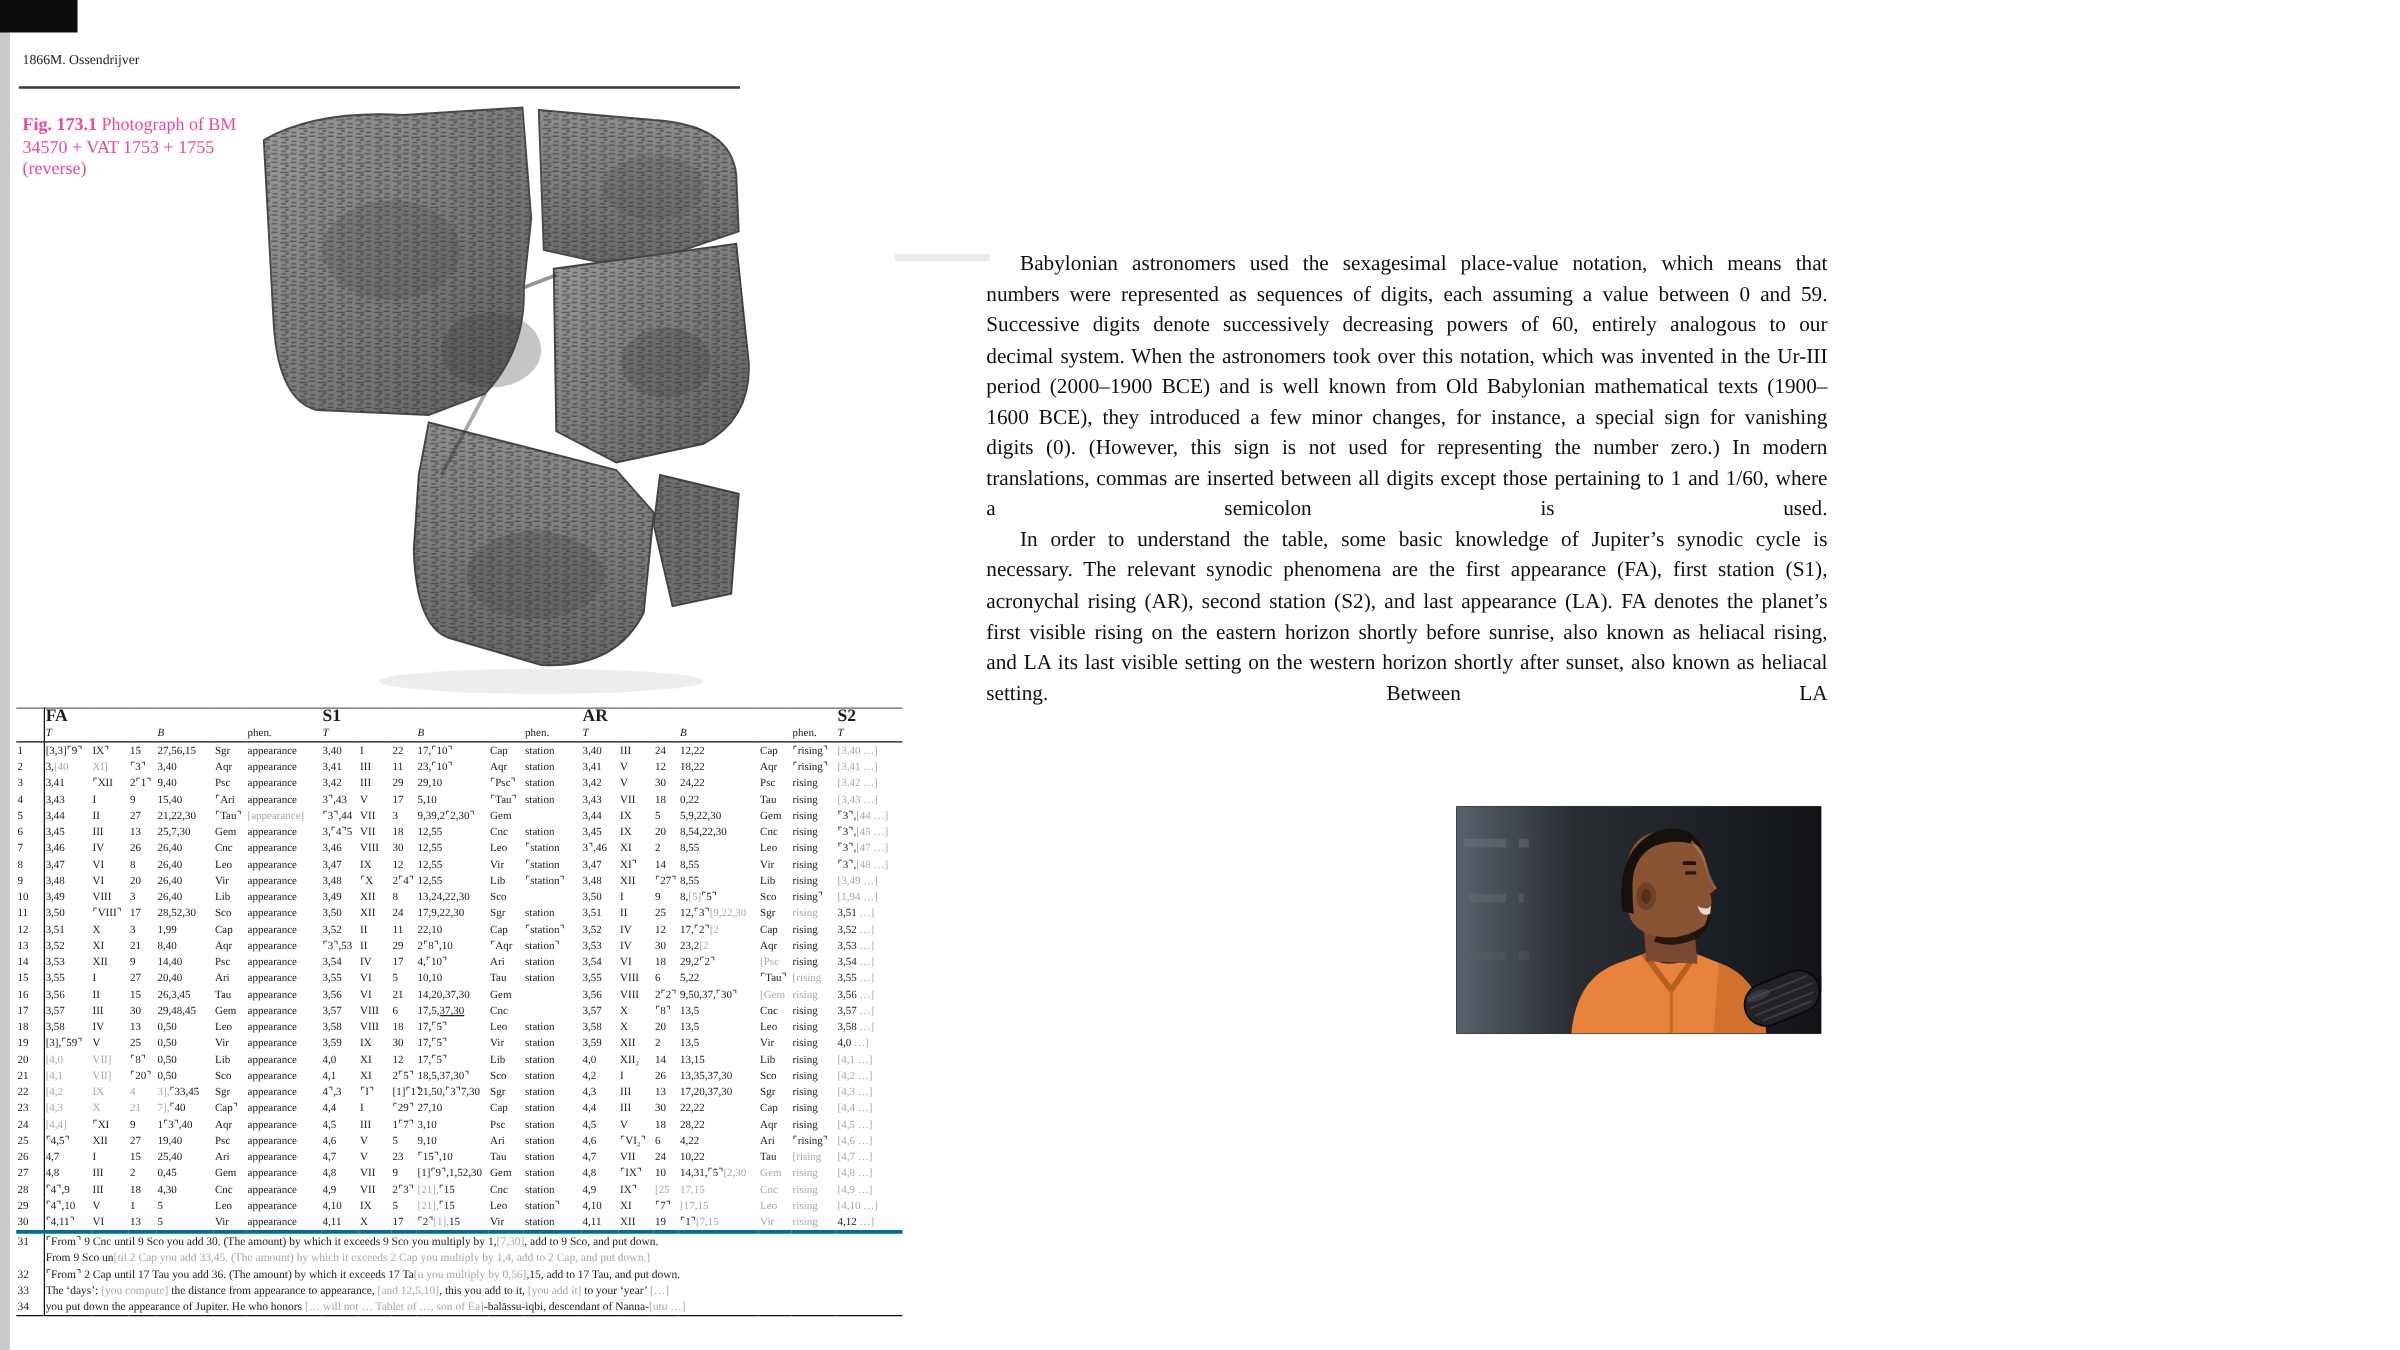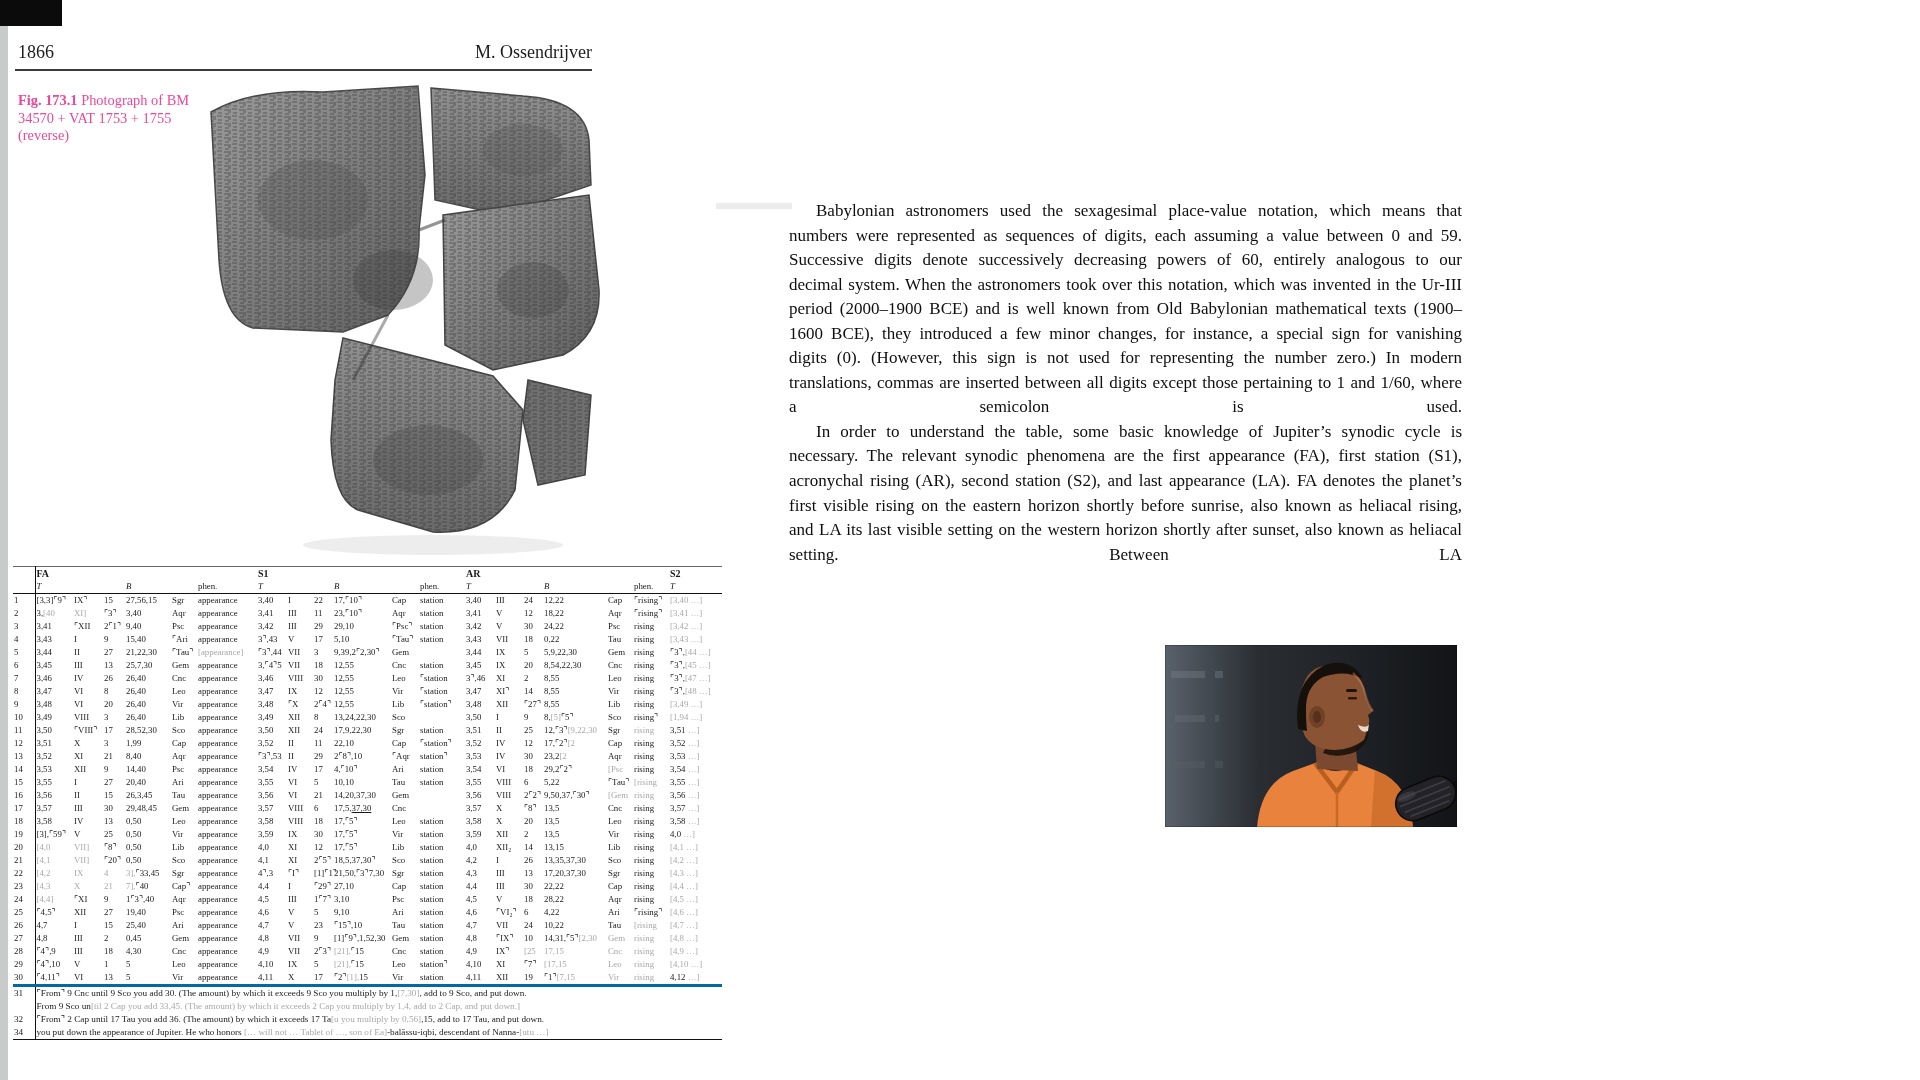--- a/index.html
+++ b/index.html
@@ -3,37 +3,37 @@
 <meta charset="utf-8">
 <style>
   html,body{margin:0;padding:0;}
   body{width:1920px;height:1080px;background:#ffffff;overflow:hidden;position:relative;
        font-family:"Liberation Serif", serif;-webkit-font-smoothing:antialiased;}
   .abs{position:absolute;}
   
   .edge-strip{left:0;top:0;width:8px;height:1080px;background:#c9cbca;}
   .corner-black{left:0;top:0;width:62px;height:26px;background:#0b0b0b;}
   
-  .pg-header{left:18px;top:42px;width:574px;display:flex;justify-content:space-between;
-             font-size:18px;color:#1c1c1c;}
+  .pg-header{left:18px;top:42px;width:574px;display:flex;justify-content:flex-start;
+             font-size:11px;color:#1c1c1c;}
   .pg-rule{left:15px;top:69px;width:577px;height:2px;background:#3a3a3a;}
   
   .fig-cap{left:18px;top:92px;width:176px;font-size:14.4px;line-height:17.6px;color:#ec4899;}
   .fig-cap b{font-weight:bold;}
   
   .tablet{left:193px;top:80px;width:410px;height:488px;}
   
   .tbl-wrap{left:13px;top:566px;width:712px;}
   table.syn{border-collapse:collapse;table-layout:fixed;width:709px;
             font-family:"Liberation Serif",serif;font-size:8.8px;line-height:11.6px;color:#1a1a1a;
             border-top:1px solid #666;border-bottom:1.5px solid #111;}
   table.syn th,table.syn td{padding:0 1px;white-space:nowrap;overflow:visible;
             font-weight:normal;text-align:left;vertical-align:bottom;height:13px;}
   table.syn th:first-child,table.syn td:first-child{border-right:1.6px solid #111;}
-  tr.ghead th{font-weight:bold;font-size:10px;}
+  tr.ghead th{font-weight:bold;font-size:14px;}
   tr.subhead th{border-bottom:1.6px solid #111;}
   .it{font-style:italic;}
   .dim{color:#a8a8a8;}
   tr.fn td{font-size:9.2px;}
   tr.fn.sep td{border-top:3px solid #0369a1;}
   td.fn-ind{padding-left:48px;}
   
   .col-mark{left:716px;top:203px;width:76px;height:6px;background:#ececec;}
   .bodycol{left:789px;top:199px;width:673px;text-align:justify;
            font-size:17px;line-height:24.55px;color:#0e0e0e;word-spacing:1.2px;}
@@ -803,20 +803,24 @@
         </tr>
         <tr class="fn">
           <td></td>
           <td colspan="19" class="fn-ind">From 9 Sco un<span class="dim">[til 2 Cap you add 33,45. (The amount) by which it exceeds 2 Cap you multiply by 1,4, add to 2 Cap, and put down.]</span></td>
         </tr>
         <tr class="fn">
           <td>32</td>
           <td colspan="19">⌜From⌝ 2 Cap until 17 Tau you add 36. (The amount) by which it exceeds 17 Ta<span class="dim">[u you multiply by 0,56]</span>,15, add to 17 Tau, and put down.</td>
         </tr>
         <tr class="fn">
+          <td>33</td>
+          <td colspan="19">The ‘days’: <span class="dim">[you compute]</span> the distance from appearance to appearance, <span class="dim">[and 12,5,10]</span>, this you add to it, <span class="dim">[you add it]</span> to your ‘year’ <span class="dim">[…]</span></td>
+        </tr>
+        <tr class="fn">
           <td>34</td>
           <td colspan="19">you put down the appearance of Jupiter. He who honors <span class="dim">[… will not … Tablet of …, son of Ea]</span>-balāssu-iqbi, descendant of Nanna-<span class="dim">[utu …]</span></td>
         </tr>
       </tbody>
     </table>
 </div>
 
 <div class="abs col-mark"></div>
 <div class="abs bodycol">
   <p class="j-last">Babylonian astronomers used the sexagesimal place-value notation, which means that numbers were represented as sequences of digits, each assuming a value between 0 and 59. Successive digits denote successively decreasing powers of 60, entirely analogous to our decimal system. When the astronomers took over this notation, which was invented in the Ur-III period (2000–1900 BCE) and is well known from Old Babylonian mathematical texts (1900–1600 BCE), they introduced a few minor changes, for instance, a special sign for vanishing digits (0). (However, this sign is not used for representing the number zero.) In modern translations, commas are inserted between all digits except those pertaining to 1 and 1/60, where a semicolon is used.</p>

